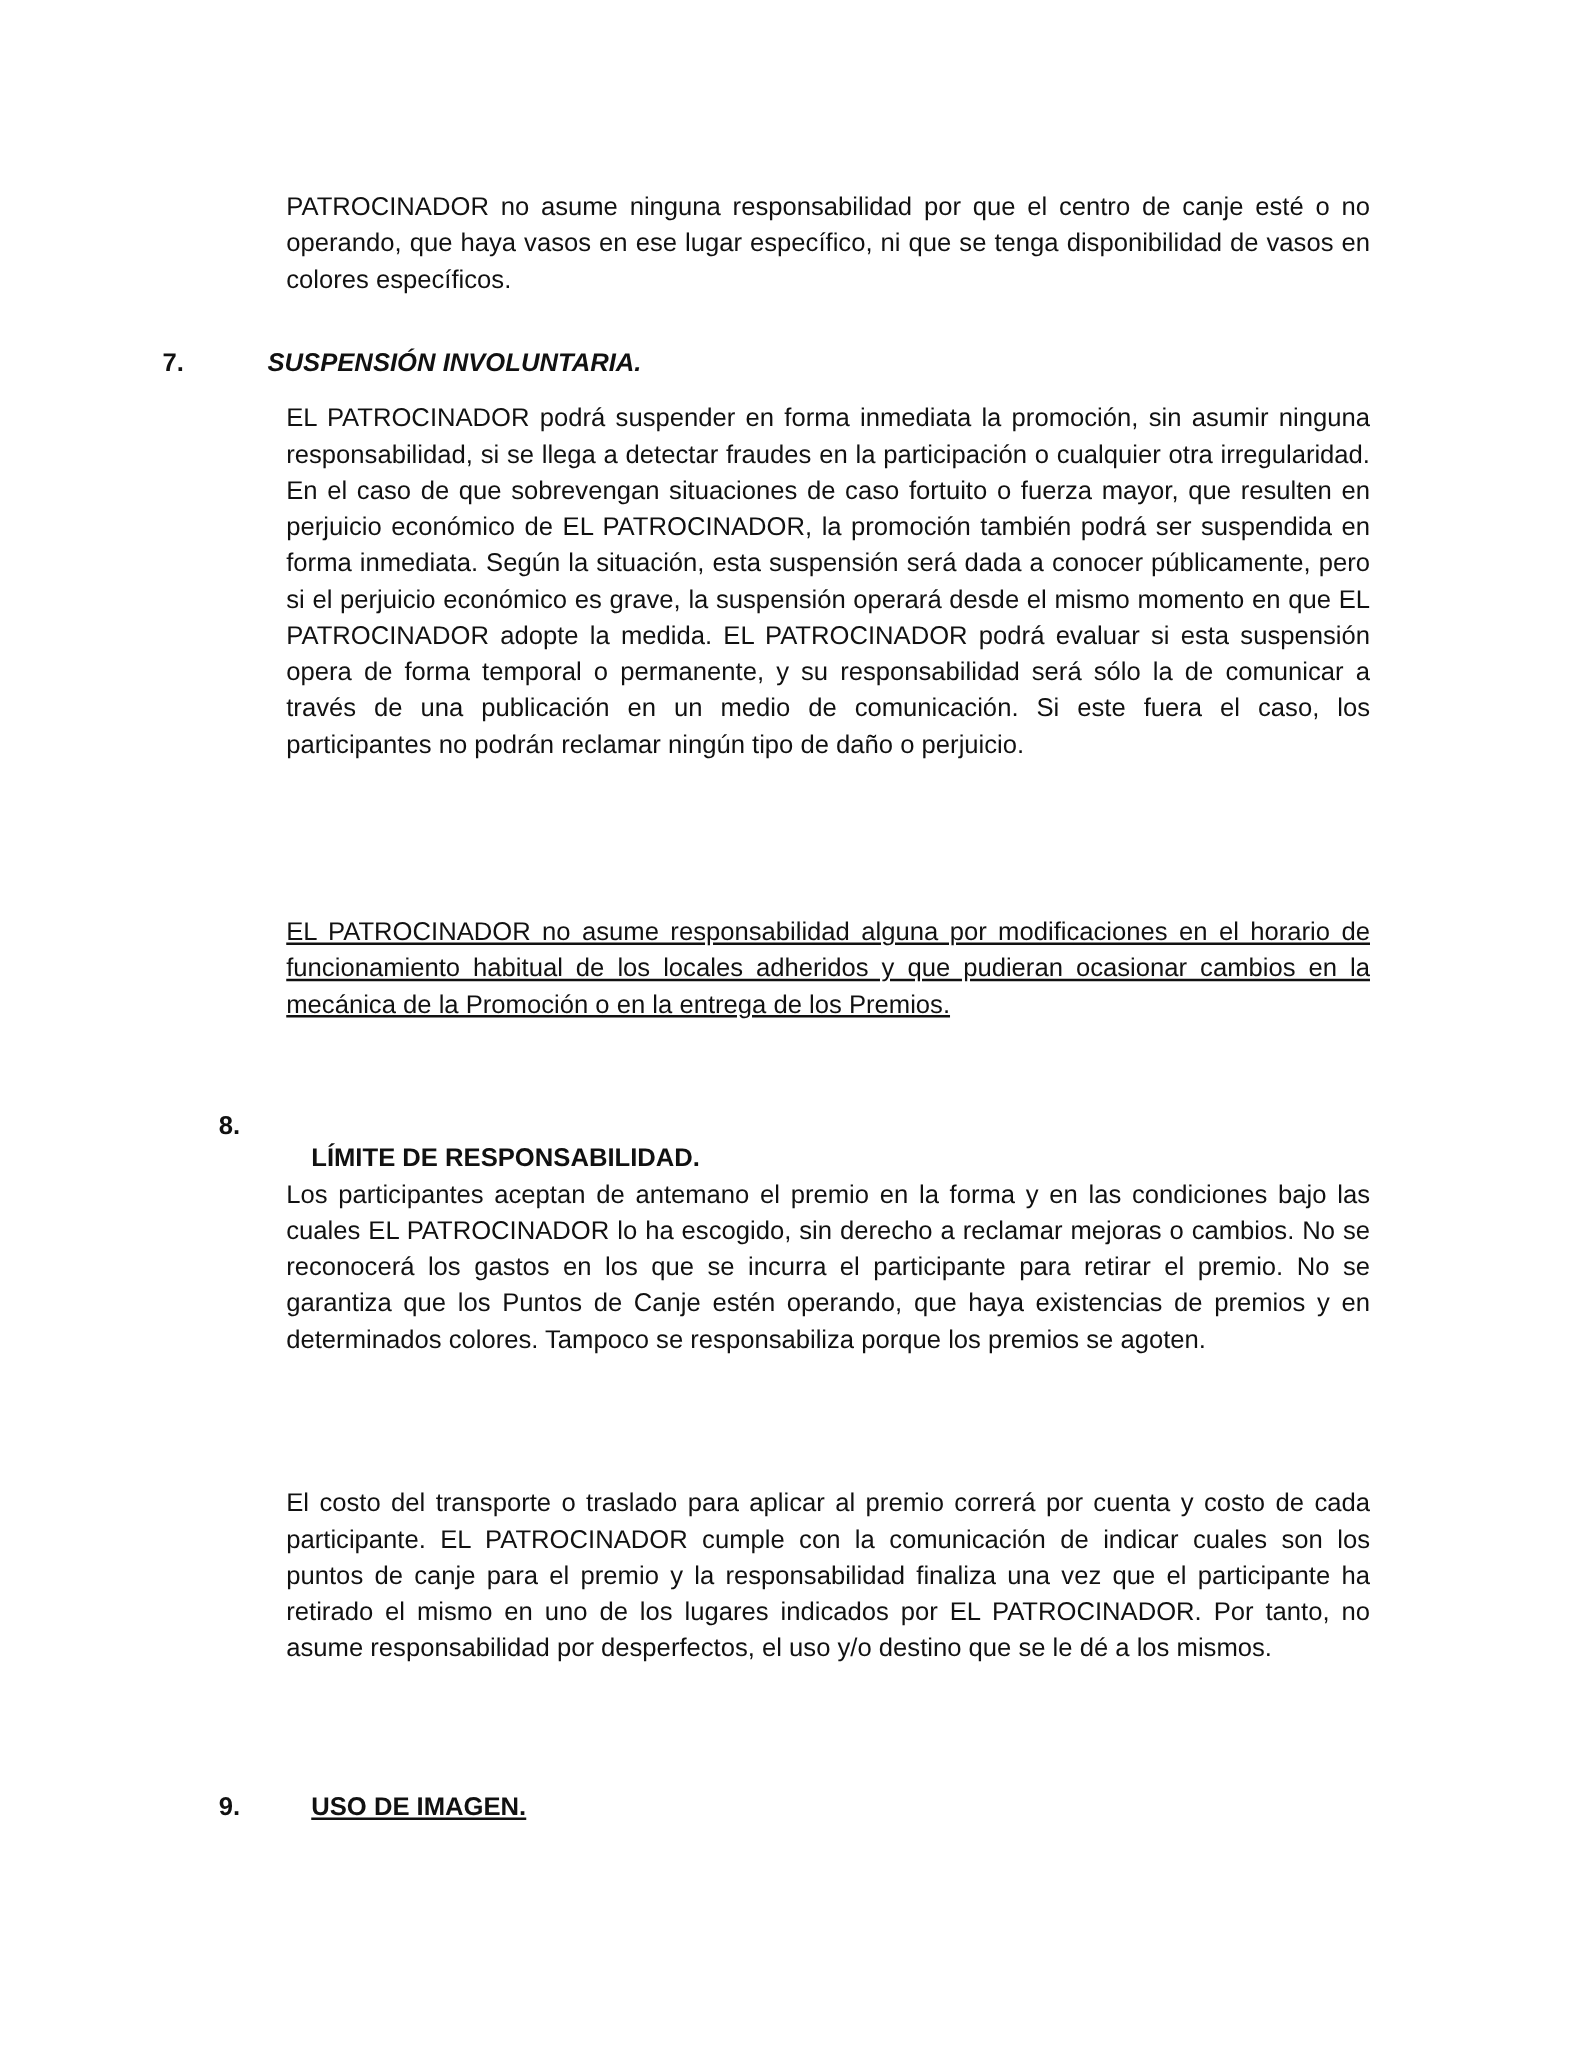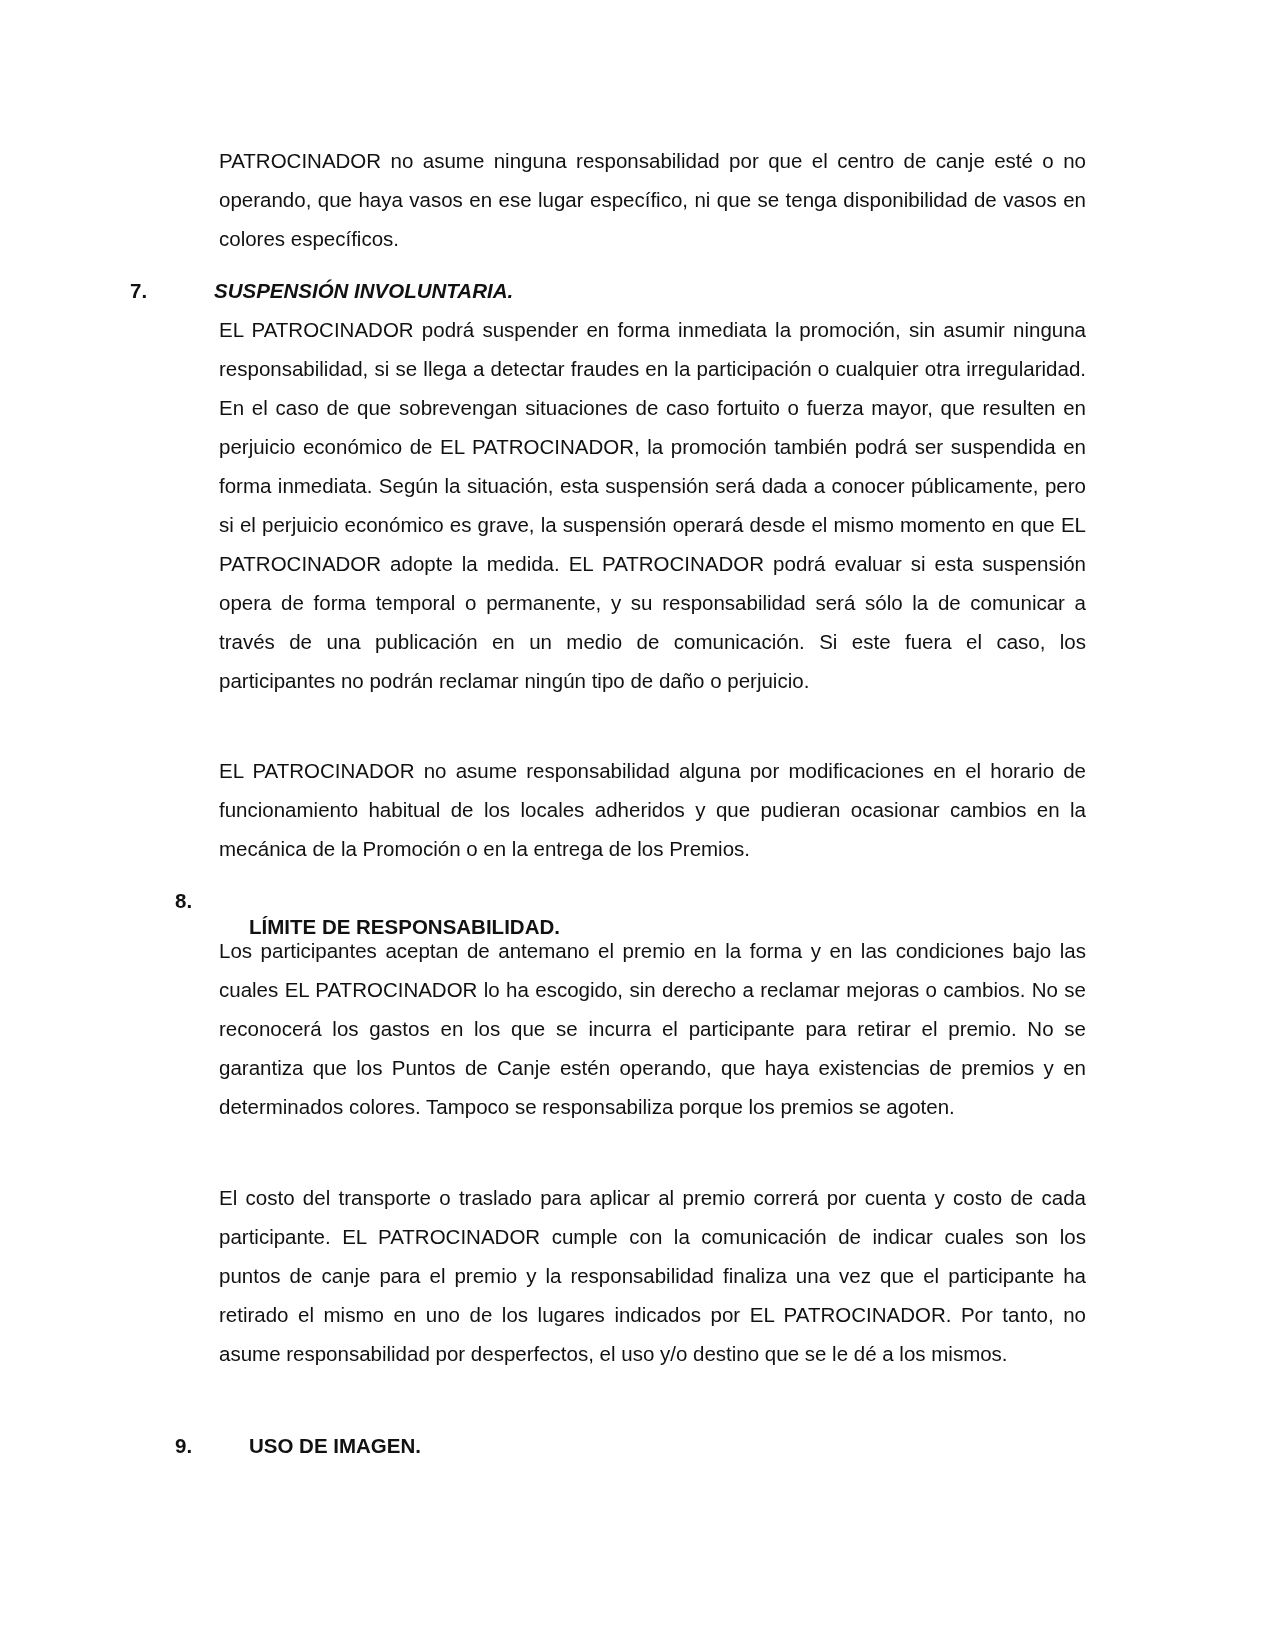--- a/index.html
+++ b/index.html
@@ -1,47 +1,47 @@
 <!DOCTYPE html>
 <html><head>
   <meta charset="utf-8">
   <style>
     html, body { margin: 0; padding: 0; background: #ffffff; }
     body { width: 1275px; height: 1650px; position: relative; overflow: hidden;
       font-family: "Liberation Sans", sans-serif; color: #111111; }
     .page { position: absolute; left: 0; top: 0; width: 1275px; height: 1650px; }
     .para { position: absolute; left: 219px; width: 867px; font-size: 20.5px;
-      line-height: 39px; text-align: justify; text-align-last: left; margin: 0; }
+      line-height: 29px; text-align: justify; text-align-last: left; margin: 10px; }
     .heading { position: absolute; font-weight: bold; font-size: 20.5px; line-height: 26px; margin: 0; }
     .heading .num { position: absolute; left: 0; top: 0; }
     .heading .title { position: absolute; top: 0; white-space: nowrap; }
   </style>
 </head>
 <body>
 
 <div class="page">
 
   <p class="para" style="top:141px;">PATROCINADOR no asume ninguna responsabilidad por que el centro de canje esté o no operando, que haya vasos en ese lugar específico, ni que se tenga disponibilidad de vasos en colores específicos.</p>
 
   <div class="heading" style="left:130px; top:278px; width:600px;">
     <span class="num">7.</span>
     <span class="title" style="left:84px;font-style:italic;">SUSPENSIÓN INVOLUNTARIA.</span>
   </div>
 
   <p class="para" style="top:310px;">EL PATROCINADOR podrá suspender en forma inmediata la promoción, sin asumir ninguna responsabilidad, si se llega a detectar fraudes en la participación o cualquier otra irregularidad. En el caso de que sobrevengan situaciones de caso fortuito o fuerza mayor, que resulten en perjuicio económico de EL PATROCINADOR, la promoción también podrá ser suspendida en forma inmediata. Según la situación, esta suspensión será dada a conocer públicamente, pero si el perjuicio económico es grave, la suspensión operará desde el mismo momento en que EL PATROCINADOR adopte la medida. EL PATROCINADOR podrá evaluar si esta suspensión opera de forma temporal o permanente, y su responsabilidad será sólo la de comunicar a través de una publicación en un medio de comunicación. Si este fuera el caso, los participantes no podrán reclamar ningún tipo de daño o perjuicio.</p>
 
-  <p class="para" style="top:751px;">EL PATROCINADOR no asume responsabilidad alguna por modificaciones en el horario de funcionamiento habitual de los locales adheridos y que pudieran ocasionar cambios en la mecánica de la Promoción o en la entrega de los Premios.</p>
+  <p class="para" style="top:721px;text-decoration:underline;">EL PATROCINADOR no asume responsabilidad alguna por modificaciones en el horario de funcionamiento habitual de los locales adheridos y que pudieran ocasionar cambios en la mecánica de la Promoción o en la entrega de los Premios.</p>
 
   <div class="heading" style="left:175px; top:888px; width:600px;">
     <span class="num">8.</span>
     <span class="title" style="left:74px;margin-top:26px;">LÍMITE DE RESPONSABILIDAD.</span>
   </div>
 
   <p class="para" style="top:931px;">Los participantes aceptan de antemano el premio en la forma y en las condiciones bajo las cuales EL PATROCINADOR lo ha escogido, sin derecho a reclamar mejoras o cambios. No se reconocerá los gastos en los que se incurra el participante para retirar el premio. No se garantiza que los Puntos de Canje estén operando, que haya existencias de premios y en determinados colores. Tampoco se responsabiliza porque los premios se agoten.</p>
 
   <p class="para" style="top:1178px;">El costo del transporte o traslado para aplicar al premio correrá por cuenta y costo de cada participante. EL PATROCINADOR cumple con la comunicación de indicar cuales son los puntos de canje para el premio y la responsabilidad finaliza una vez que el participante ha retirado el mismo en uno de los lugares indicados por EL PATROCINADOR. Por tanto, no asume responsabilidad por desperfectos, el uso y/o destino que se le dé a los mismos.</p>
 
   <div class="heading" style="left:175px; top:1433px; width:600px;">
     <span class="num">9.</span>
-    <span class="title" style="left:74px;">USO DE IMAGEN.</span>
+    <span class="title" style="left:74px;text-decoration:underline;">USO DE IMAGEN.</span>
   </div>
 
 </div>
 
 </body></html>

